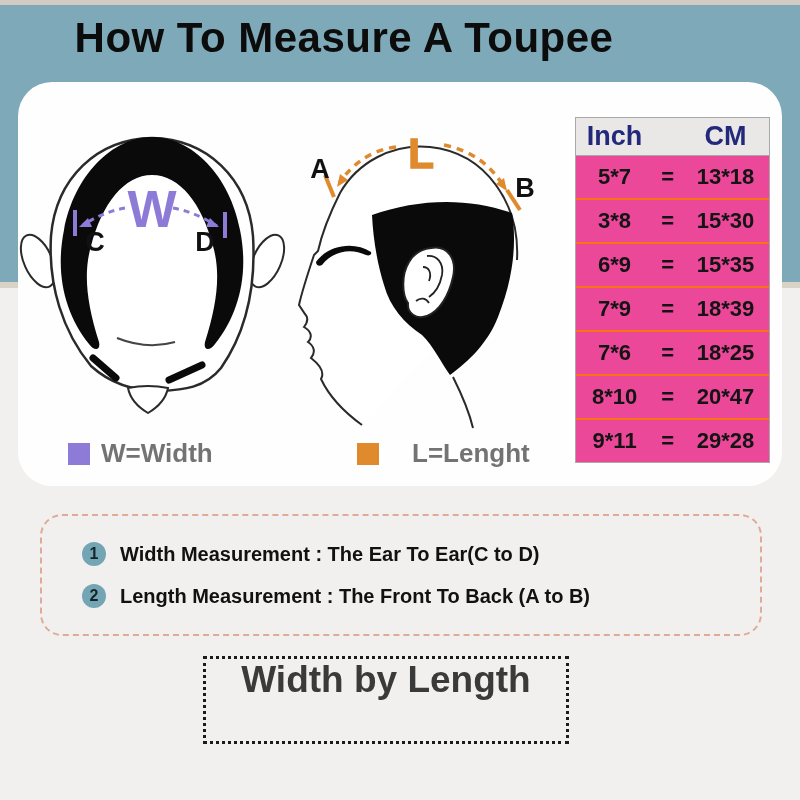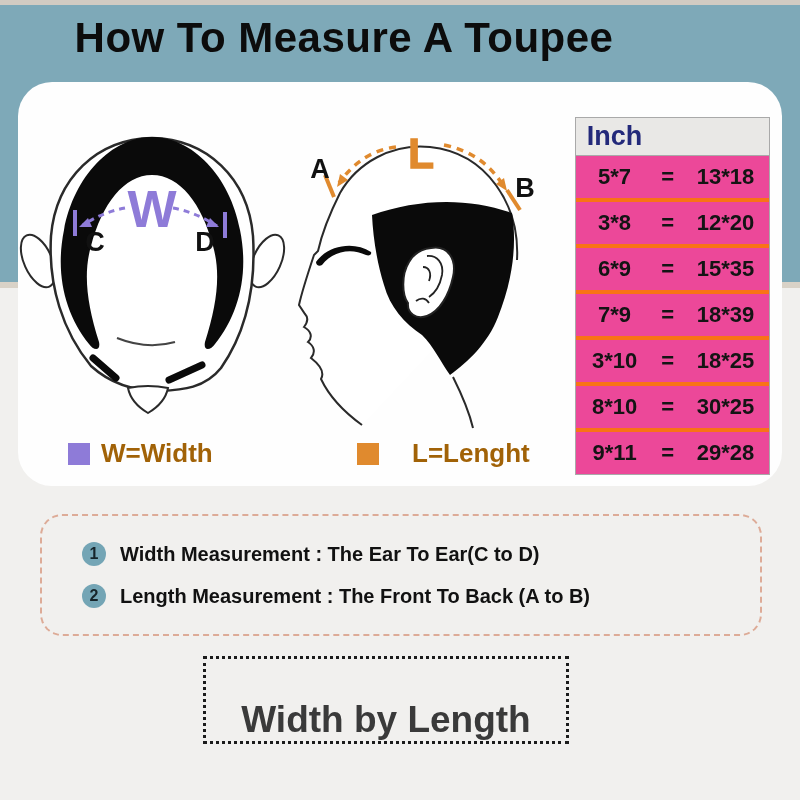--- a/index.html
+++ b/index.html
@@ -29,53 +29,53 @@
     position:absolute;left:563px;top:117px;width:195px;z-index:2;
     background:#ec4899;border:1px solid #a9a9a9;box-sizing:border-box;margin-left:12px;
   }
   .thead{
     display:grid;grid-template-columns:40% 15% 45%;height:37px;align-items:center;
     background:#e9e8e6;border-bottom:1px solid #a9a9a9;
     font-size:27px;font-weight:700;color:#23297a;
   }
   .trow{
     display:grid;grid-template-columns:40% 15% 45%;height:42px;align-items:center;
-    border-bottom:4px solid #f97316;
+    border-bottom:2px solid #f97316;
     font-size:22px;font-weight:700;color:#141414;
   }
   .trow:last-child{border-bottom:none;}
   .tc{text-align:center;}
 
   
   .legend-item{position:absolute;z-index:2;display:flex;align-items:center;gap:11px;top:438px;}
   .legend-w{left:68px;}
   .legend-l{left:357px;gap:33px;}
   .swatch{width:22px;height:22px;display:inline-block;}
   .swatch.w{background:#8e7bd8;}
   .swatch.l{background:#e08a2e;}
-  .legend-label{font-size:26px;font-weight:700;color:#a16207;}
+  .legend-label{font-size:26px;font-weight:700;color:#737373;}
 
   
   .inst-box{
     position:absolute;left:40px;top:514px;width:722px;height:122px;box-sizing:border-box;
     border:2px dashed #ddab97;border-radius:22px;z-index:2;
     padding:26px 0 0 40px;display:flex;flex-direction:column;gap:18px;
   }
   .inst-row{display:flex;align-items:center;gap:14px;}
   .num-circle{
     width:24px;height:24px;border-radius:50%;background:#74a5b5;color:#16242a;
     font-size:16px;font-weight:700;display:flex;align-items:center;justify-content:center;flex:0 0 24px;
   }
   .inst-text{font-size:20px;font-weight:700;color:#111;white-space:nowrap;}
 
   
   .footer-box{
     position:absolute;left:203px;top:656px;width:366px;height:88px;box-sizing:border-box;
     border:3px dotted #1b1b1b;z-index:2;
-    display:flex;align-items:flex-end;justify-content:center;
+    display:flex;align-items:flex-start;justify-content:center;
   }
   .footer-label{font-size:37px;font-weight:700;color:#3a3a3a;}
 </style>
 </head>
 <body>
 
 <div class="strip-top"></div>
 <div class="blue-band"></div>
 <div class="strip-bottom"></div>
 
@@ -141,50 +141,51 @@
   <polygon points="215,76 204,69 212,63" fill="#e08a2e"></polygon>
   <text x="129" y="53" text-anchor="middle" font-size="42" font-weight="700" fill="#e08a2e" stroke="#e08a2e" stroke-width="1.5">L</text>
   <text x="28" y="63" text-anchor="middle" font-size="27" font-weight="700" fill="#111">A</text>
   <text x="233" y="82" text-anchor="middle" font-size="27" font-weight="700" fill="#111">B</text>
 </svg>
 
 <div class="conv-table">
   <div class="thead">
     <span class="tc">Inch</span>
     <span class="tc"></span>
+    <span class="tc">CM</span>
   </div>
   <div class="trow">
     <span class="tc">5*7</span>
     <span class="tc">=</span>
     <span class="tc">13*18</span>
   </div>
   <div class="trow">
     <span class="tc">3*8</span>
     <span class="tc">=</span>
-    <span class="tc">12*20</span>
+    <span class="tc">15*30</span>
   </div>
   <div class="trow">
     <span class="tc">6*9</span>
     <span class="tc">=</span>
     <span class="tc">15*35</span>
   </div>
   <div class="trow">
     <span class="tc">7*9</span>
     <span class="tc">=</span>
     <span class="tc">18*39</span>
   </div>
   <div class="trow">
-    <span class="tc">3*10</span>
+    <span class="tc">7*6</span>
     <span class="tc">=</span>
     <span class="tc">18*25</span>
   </div>
   <div class="trow">
     <span class="tc">8*10</span>
     <span class="tc">=</span>
-    <span class="tc">30*25</span>
+    <span class="tc">20*47</span>
   </div>
   <div class="trow">
     <span class="tc">9*11</span>
     <span class="tc">=</span>
     <span class="tc">29*28</span>
   </div>
 </div>
 
 <div class="legend-item legend-w">
   <span class="swatch w"></span>

